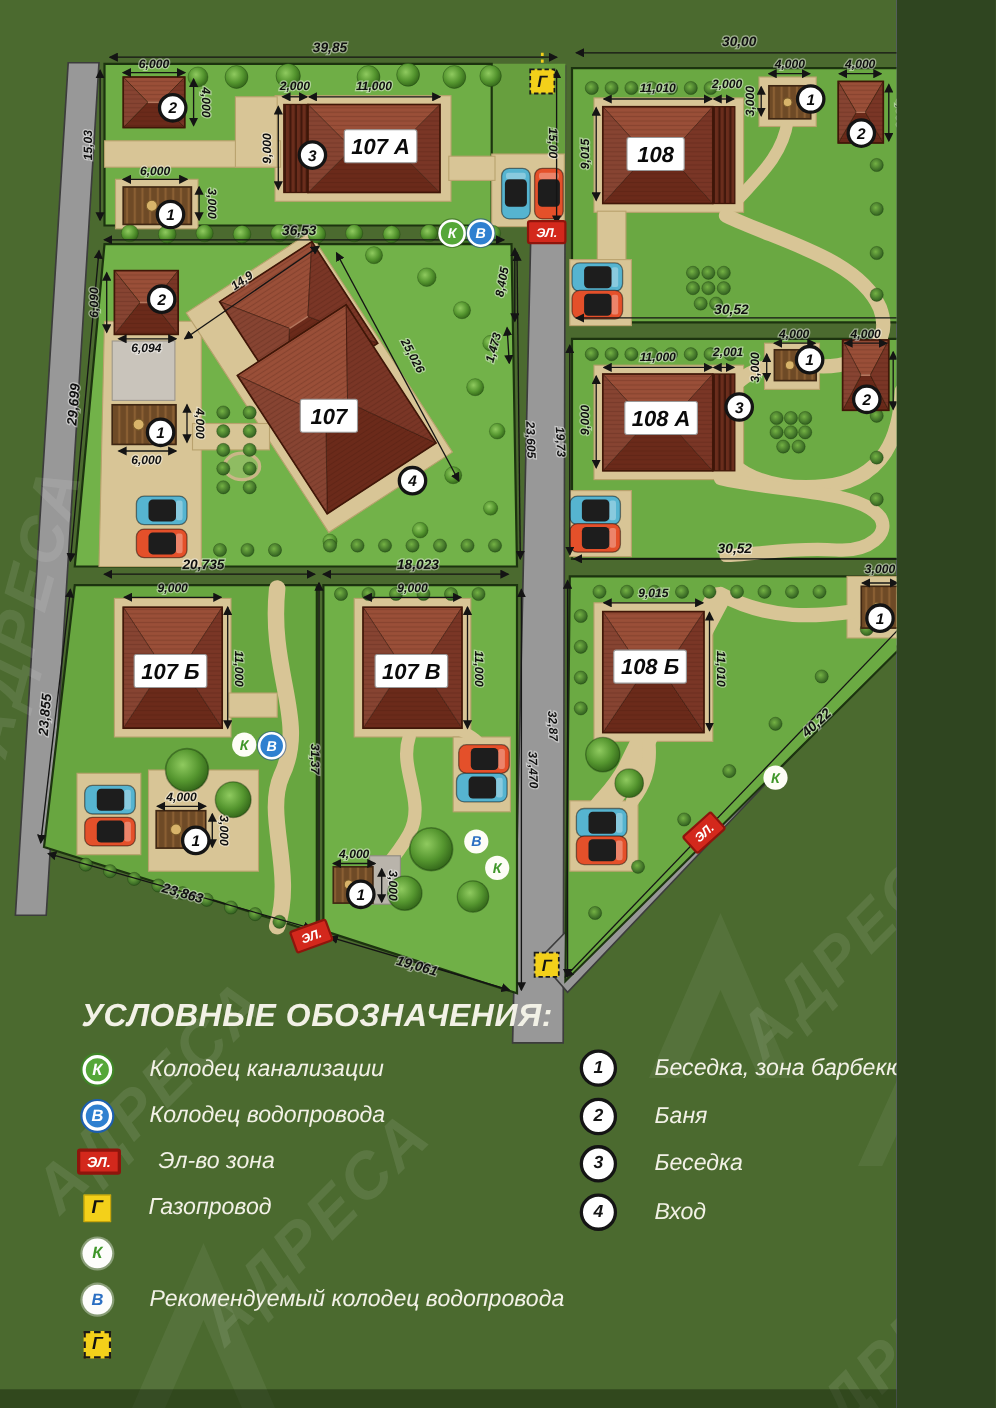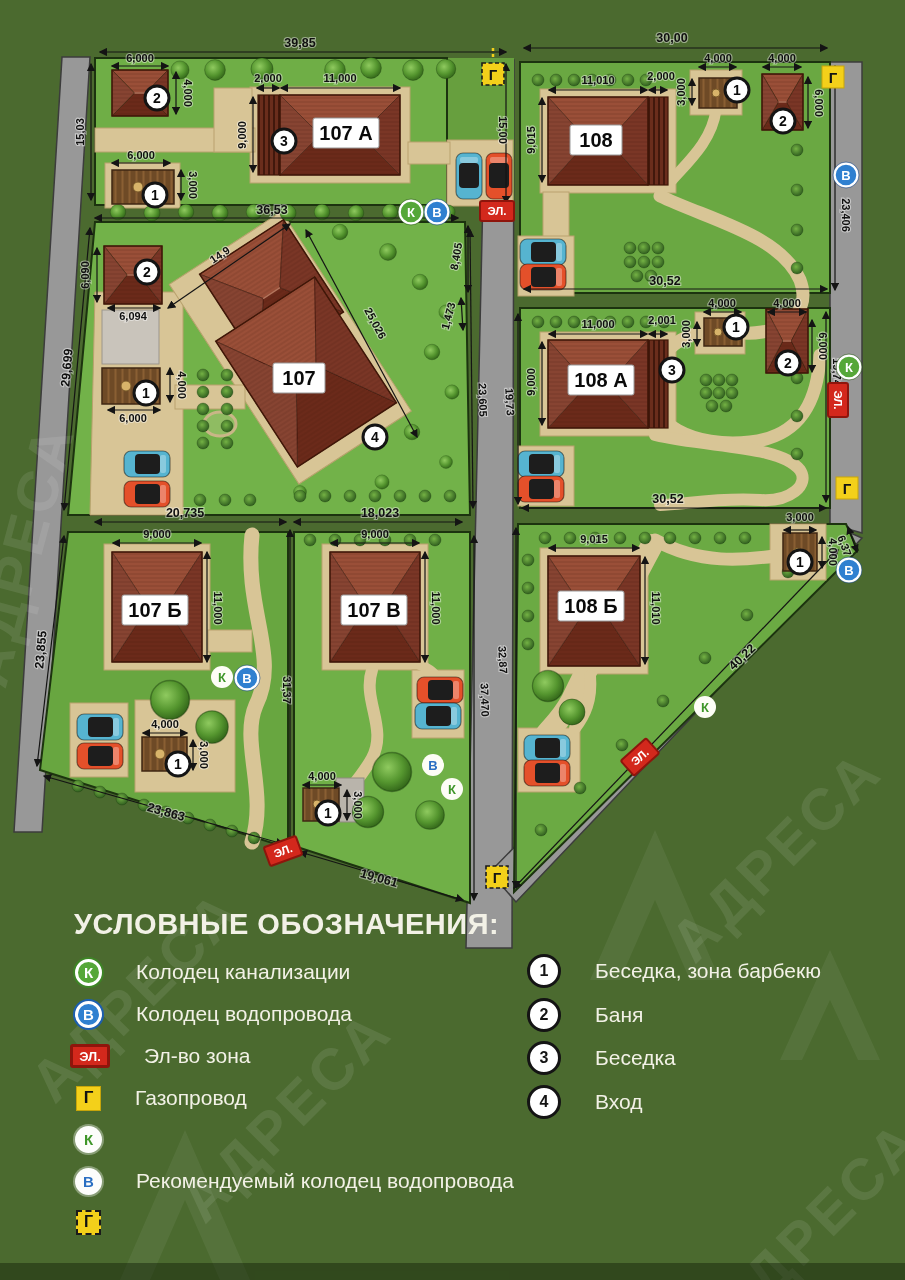--- a/index.html
+++ b/index.html
@@ -1,17 +1,17 @@
 <!DOCTYPE html>
 <html><head>
 <meta charset="utf-8">
 <style>
   html,body{margin:0;padding:0;background:#2f4520;}
-  #stage{position:relative;width:905px;height:1280px;overflow:hidden;
-         font-family:"Liberation Sans",sans-serif;background:#8b5cf6;}
+  #stage{position:relative;width:815px;height:1280px;overflow:hidden;
+         font-family:"Liberation Sans",sans-serif;background:#8b5cf6;font-style:italic;}
   svg{position:absolute;left:0;top:0;}
   text{font-family:"Liberation Sans",sans-serif;}
   .dim{font-size:11px;font-weight:bold;fill:#101010;paint-order:stroke;stroke:#ffffff;stroke-opacity:.45;stroke-width:2.2px;}
   .dimBig{font-size:12.5px;}
   .dimline{stroke:#141414;stroke-width:1.2;}
   .plotlab{font-size:20px;font-weight:bold;fill:#0a0a0a;}
   .badgeT{font-size:13px;font-weight:bold;fill:#ffffff;}
   .badgeRecT{font-size:13px;font-weight:bold;}
   .gasT{font-size:15px;font-weight:bold;fill:#141414;}
   .elT{font-size:11.5px;font-weight:bold;fill:#ffffff;}

